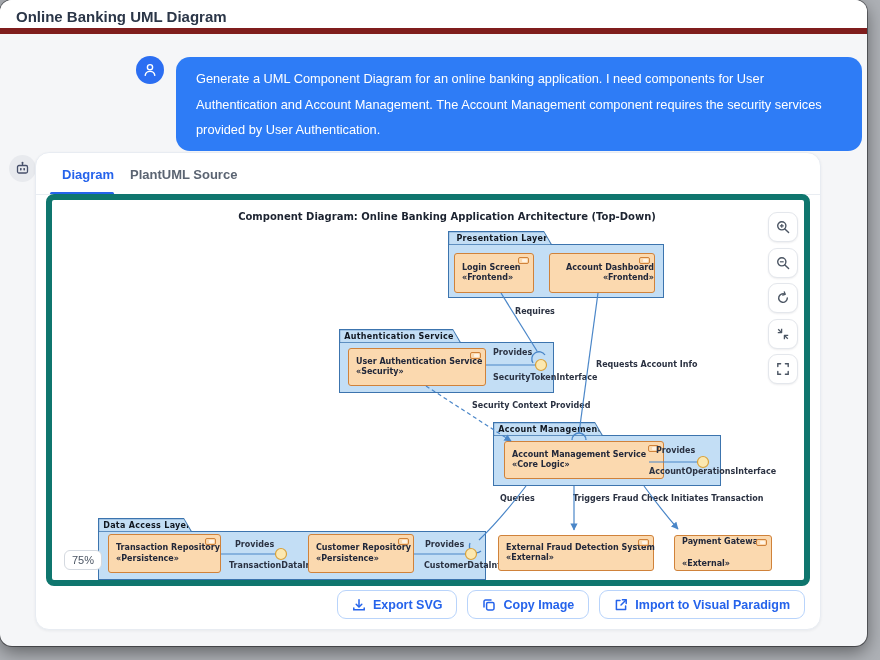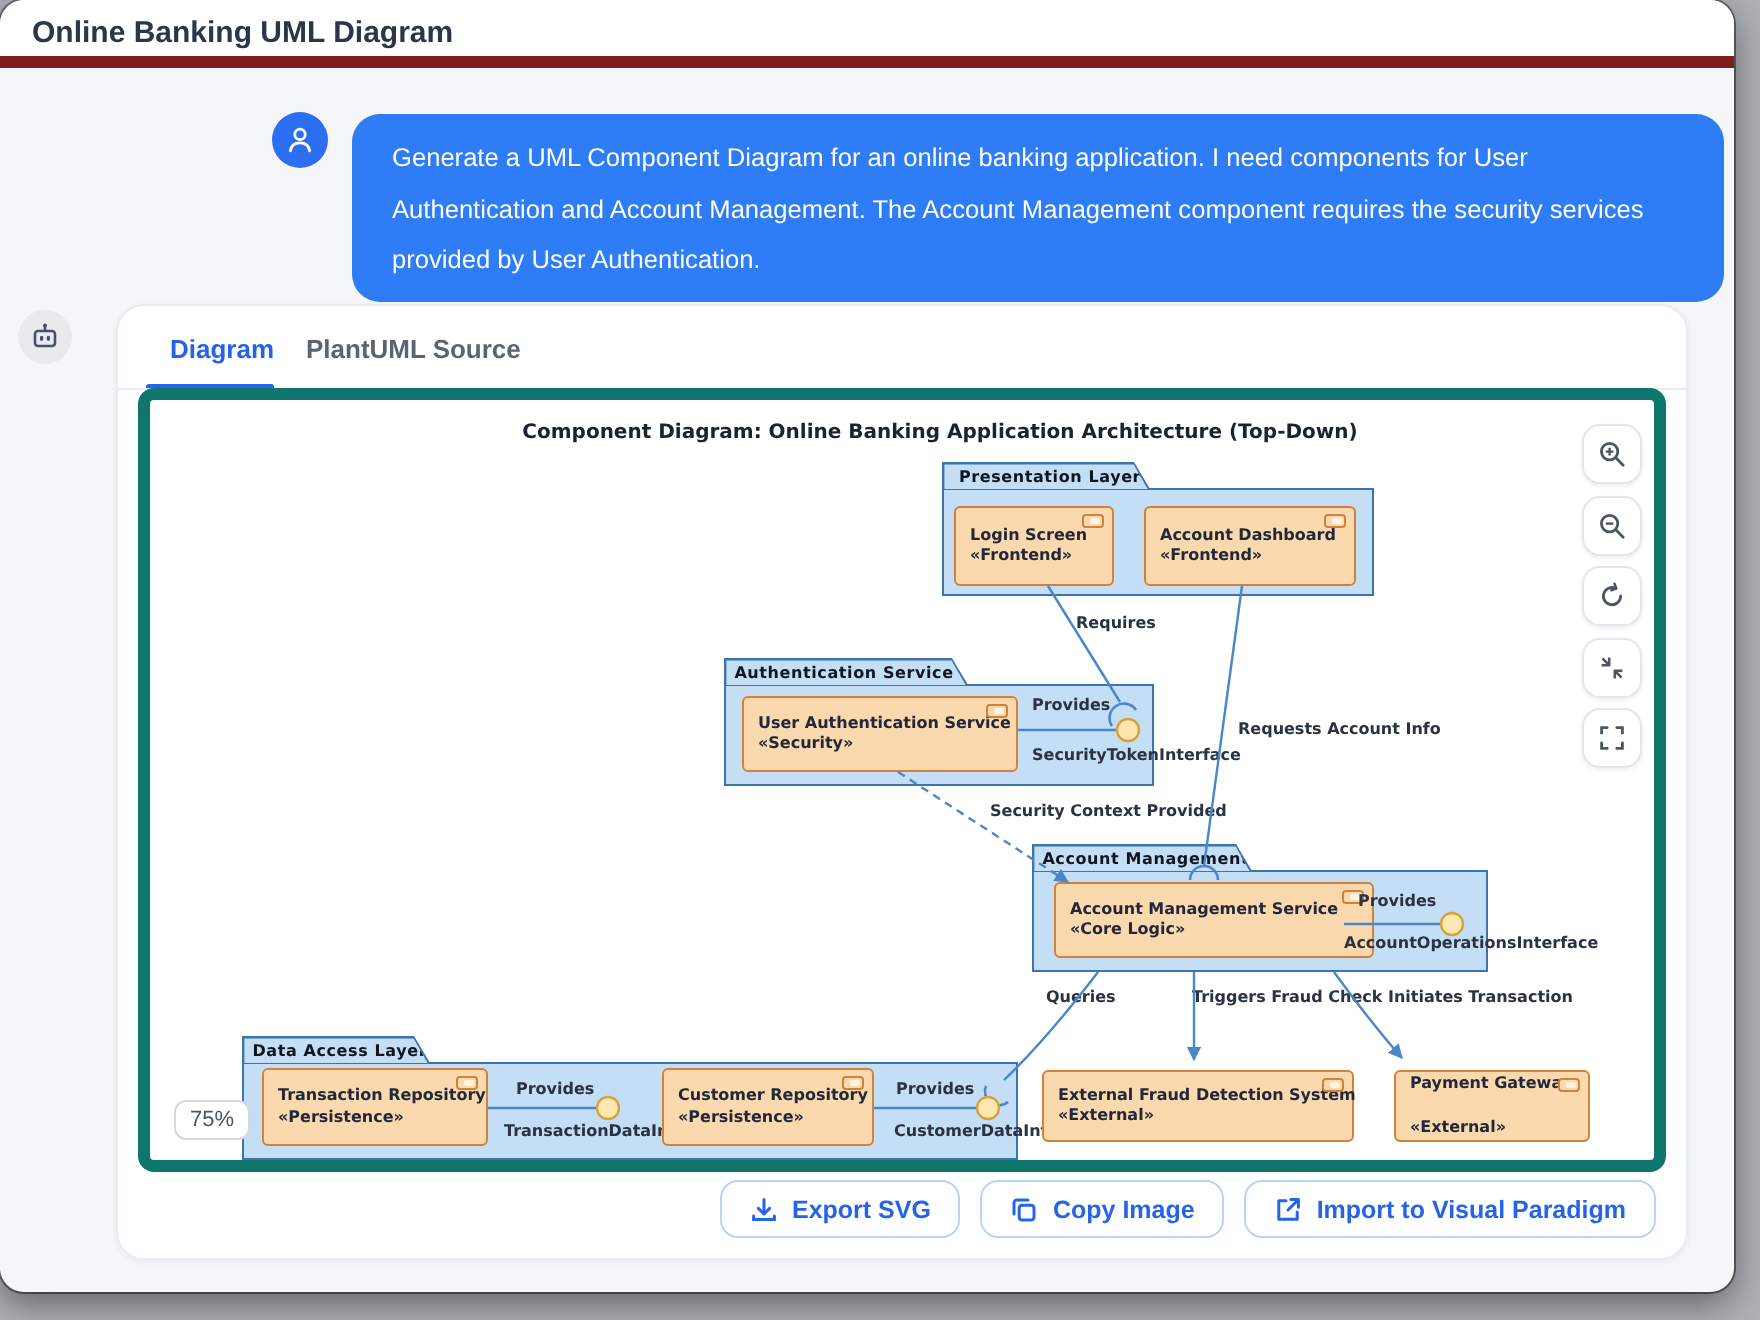--- a/index.html
+++ b/index.html
@@ -11,21 +11,21 @@
   .header { position:absolute; left:0; top:0; right:0; height:34px; background:#ffffff; border-bottom:6px solid #7f1d1d; }
   .header h1 { font-size:15px; font-weight:700; color:#2b3648; padding:8px 0 0 16px; }
   
   .avatar { position:absolute; left:136px; top:56px; width:28px; height:28px; border-radius:50%;
             background:#2b6ef2; display:flex; align-items:center; justify-content:center; }
   .bubble { position:absolute; left:176px; top:57px; width:686px; background:#2e7cf6; border-radius:14px;
             padding:9px 20px 8px; color:#ffffff; font-size:12.8px; line-height:25.5px; }
   .bot-badge { position:absolute; left:9px; top:155px; width:27px; height:27px; border-radius:50%;
                background:#e8eaee; display:flex; align-items:center; justify-content:center; }
   
-  .card { position:absolute; left:58px; top:152px; width:786px; height:478px; background:#ffffff;
+  .card { position:absolute; left:35px; top:152px; width:786px; height:478px; background:#ffffff;
           border:1px solid #e8ecf2; border-radius:14px; box-shadow:0 1px 3px rgba(20,30,50,.06); }
   .tab { position:absolute; top:14px; font-size:13px; font-weight:700; cursor:pointer; }
   .tab-active { left:26px; color:#2563eb; }
   .tab-underline { position:absolute; left:14px; top:39px; width:64px; height:2.5px; background:#2563eb; border-radius:2px; }
   .tab-idle { left:94px; color:#5b6472; }
   .tab-divider { position:absolute; left:0; right:0; top:41px; height:1px; background:#e9edf2; }
   
   .panel { position:absolute; left:10px; top:41px; width:764px; height:392px; background:#ffffff;
            border:6px solid #0f766e; border-radius:8px; overflow:hidden; }
   .dg-title { position:absolute; left:20px; top:11px; width:750px; text-align:center;
@@ -103,21 +103,21 @@
 
       <div class="pkg-tab" style="left:396px; top:31px; width:104px; height:13.5px;text-align:center;">
         <div class="pkg-tab-in">Presentation Layer</div>
       </div>
       <div class="pkg-body" style="left:396px; top:44px; width:216px; height:54px;"></div>
       <div class="comp" style="left:402px; top:53px; width:80px; height:40px;">
         <span class="comp-icon"></span>
         <span>Login Screen</span>
         <span>«Frontend»</span>
       </div>
-      <div class="comp" style="left:497px; top:53px; width:106px; height:40px;">
+      <div class="comp" style="left:497px; top:53px; width:106px; height:40px;align-items:flex-end;">
         <span class="comp-icon"></span>
         <span>Account Dashboard</span>
         <span>«Frontend»</span>
       </div>
 
       <div class="pkg-tab" style="left:287px; top:129px; width:122px; height:13.5px;">
         <div class="pkg-tab-in">Authentication Service</div>
       </div>
       <div class="pkg-body" style="left:287px; top:142px; width:215px; height:51px;"></div>
       <div class="comp" style="left:296px; top:148px; width:138px; height:38px;">

